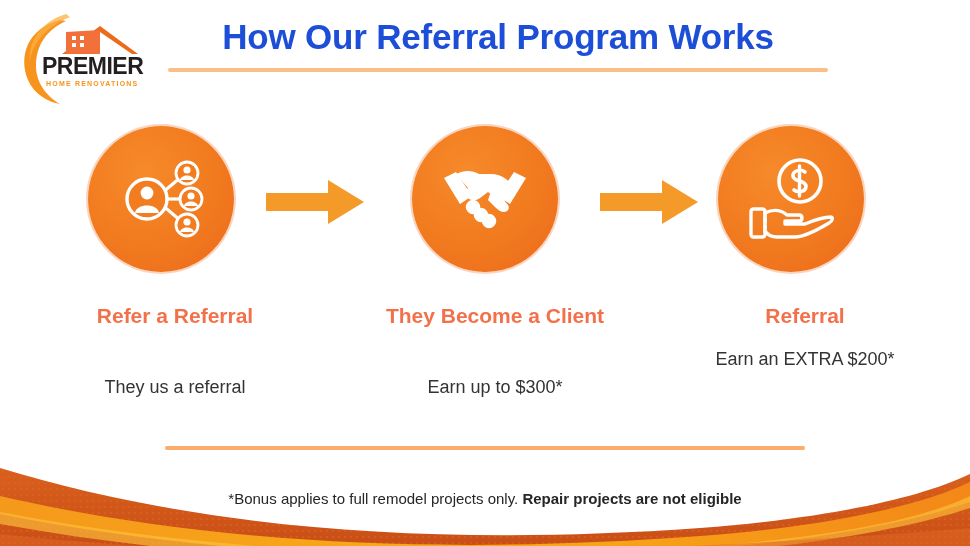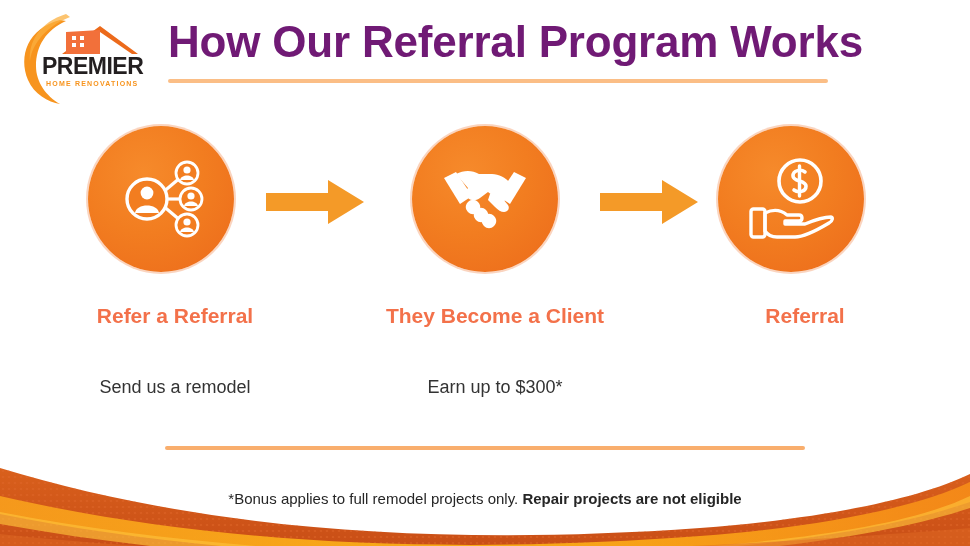--- a/index.html
+++ b/index.html
@@ -30,23 +30,23 @@
   .logo svg { display: block; }
 
   .title-block {
     position: absolute;
     left: 168px;
     top: 16px;
     width: 660px;
     text-align: center;
   }
   .title {
-    font-size: 44px;
+    font-size: 35px;
     font-weight: bold;
-    color: #701a75;
+    color: #1d4ed8;
     letter-spacing: -0.2px;
     line-height: 1.2;
     white-space: nowrap;
   }
   .title-rule {
     margin-top: 10px;
     height: 4px;
     border-radius: 2px;
     background: #FBBE86;
   }
@@ -239,30 +239,31 @@
           <path d="M22 58 C30 54, 38 55, 44 60 L56 60 C60 60, 60 66, 56 66 L42 66
                    L42 69 L62 69 C74 64, 84 62, 88 62 C90 62, 90 66, 86 68
                    C76 74, 62 82, 52 82 L34 82 C28 82, 24 79, 22 76 Z" fill="none" stroke="#FFFFFF" stroke-width="3.4" stroke-linejoin="round"></path>
         </g>
       </svg>
     </div>
   </div>
 
   <div class="caption cap-1">
     <div class="cap-head">Refer a Referral</div>
-    <div class="cap-sub">Send us a remodel</div>
+    <div class="cap-sub">They us a referral</div>
   </div>
 
   <div class="caption cap-2">
     <div class="cap-head">They Become a Client</div>
     <div class="cap-sub">Earn up to $300*</div>
   </div>
 
   <div class="caption cap-3">
     <div class="cap-head">Referral</div>
+    <div class="cap-sub">Earn an EXTRA $200*</div>
   </div>
 
   <div class="foot-rule"></div>
   <div class="footnote">
     <span>*Bonus applies to full remodel projects only.</span>
     <b>Repair projects are not eligible</b>
   </div>
 
   <div class="wave">
     <svg width="970" height="90" viewBox="0 0 970 90" xmlns="http://www.w3.org/2000/svg">

